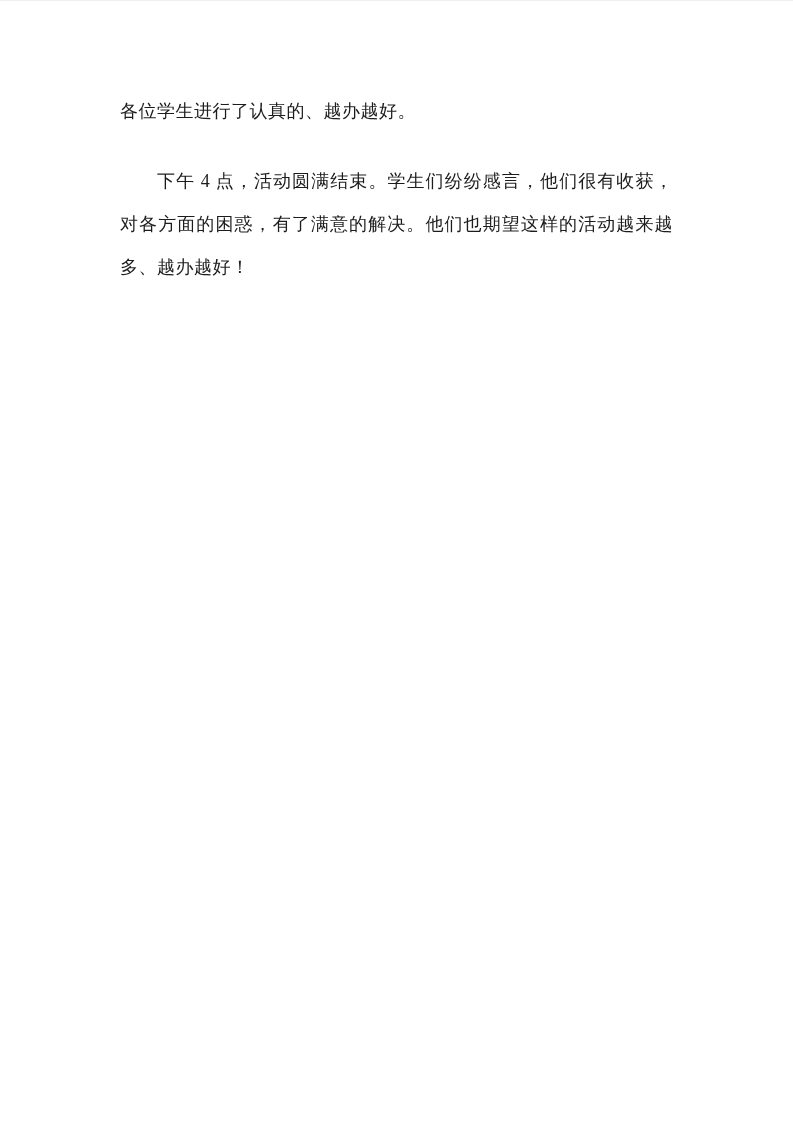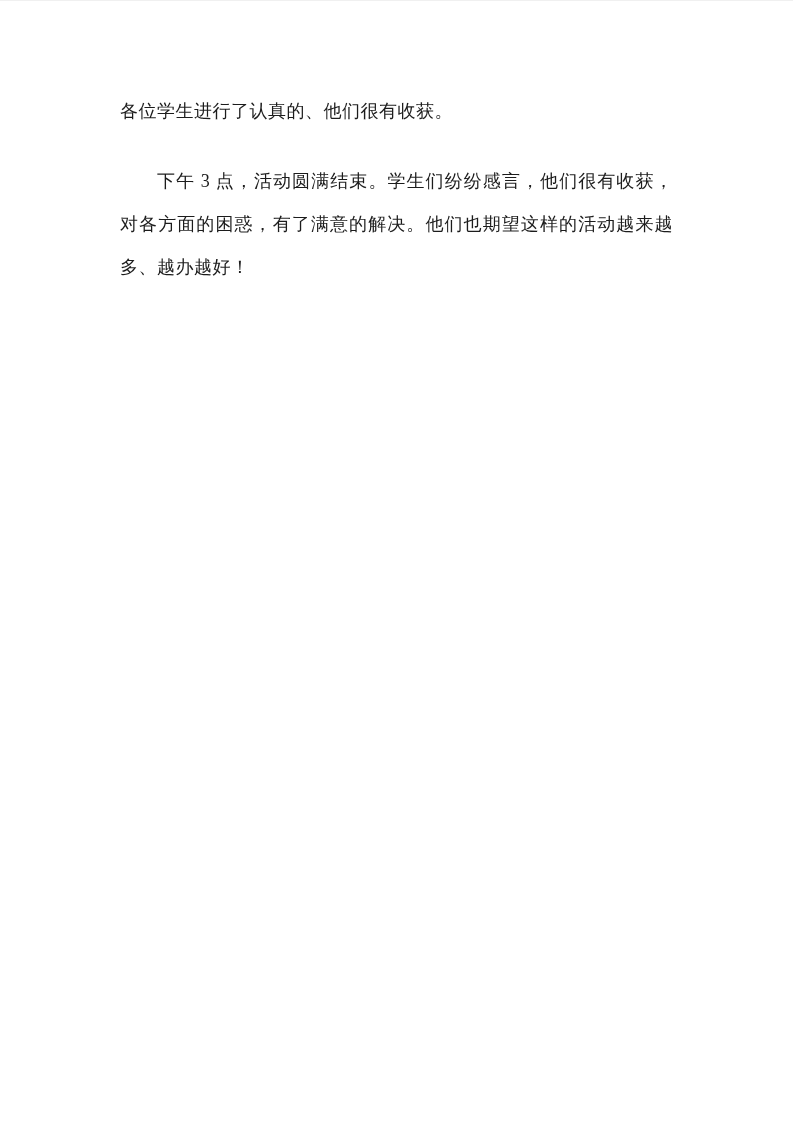--- a/index.html
+++ b/index.html
@@ -31,15 +31,15 @@
   }
   .para.indented {
     margin-top: 27px;
     text-indent: 37px;
   }
 </style>
 </head>
 <body>
 
 <div class="page">
-  <p class="para">各位学生进行了认真的、他们很有收获。</p>
-  <p class="para indented">下午 3 点，活动圆满结束。学生们纷纷感言，他们很有收获，对各方面的困惑，有了满意的解决。他们也期望这样的活动越来越多、越办越好！</p>
+  <p class="para">各位学生进行了认真的、越办越好。</p>
+  <p class="para indented">下午 4 点，活动圆满结束。学生们纷纷感言，他们很有收获，对各方面的困惑，有了满意的解决。他们也期望这样的活动越来越多、越办越好！</p>
 </div>
 
 </body></html>

